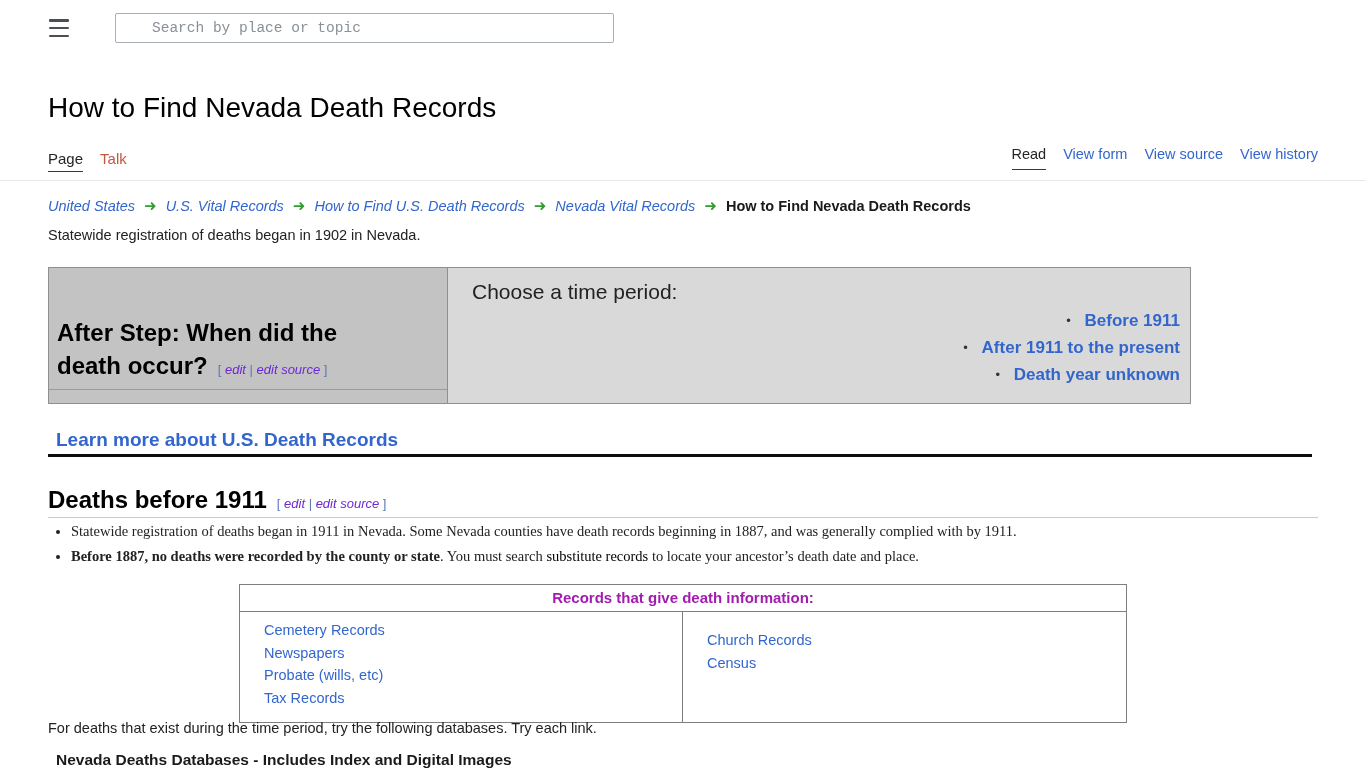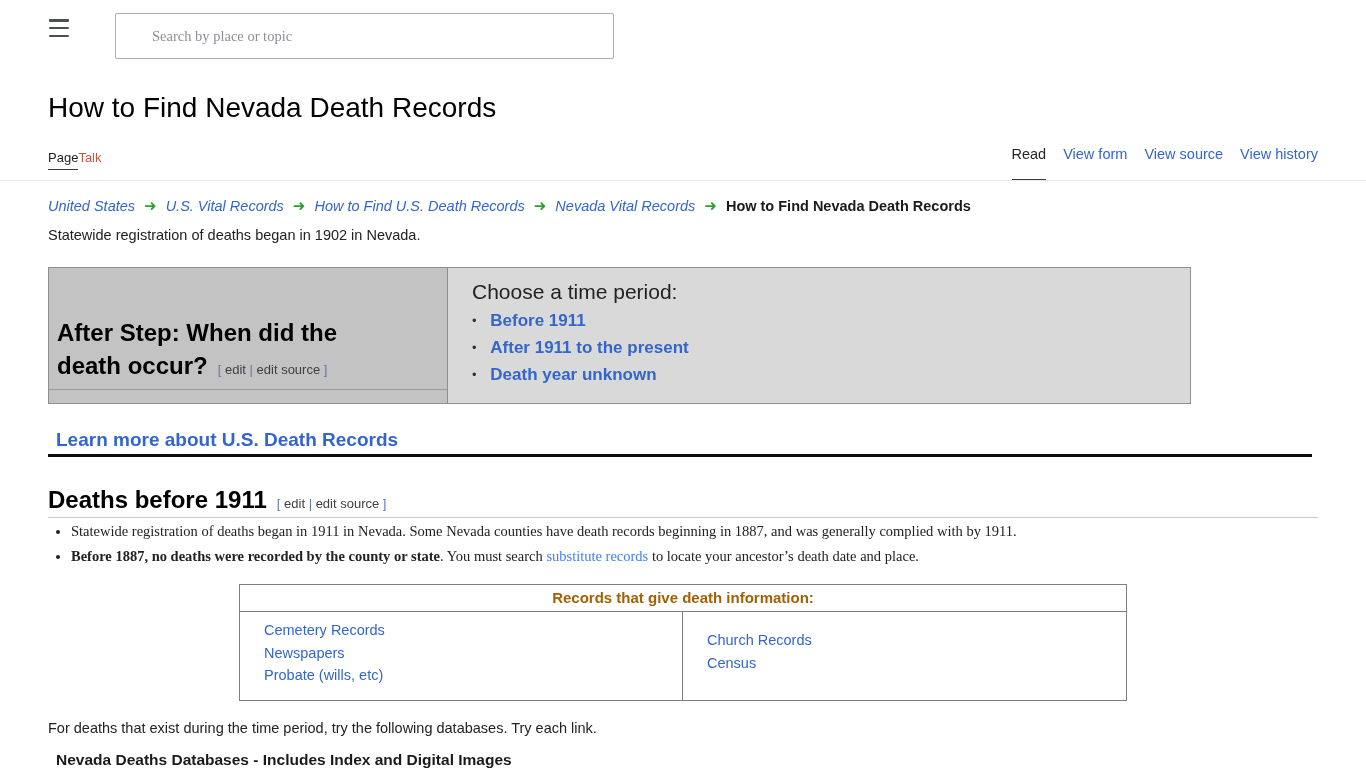--- a/index.html
+++ b/index.html
@@ -10,82 +10,82 @@
     color:#222; font-size:14.5px;
   }
   .abs { position:absolute; }
   a { text-decoration:none; cursor:pointer; }
   .blue { color:#3366cc; }
 
   
   .hamburger { left:49px; top:19px; width:20px; height:18px; display:flex;
     flex-direction:column; justify-content:space-between; cursor:pointer; }
   .hamburger span { display:block; height:2.5px; background:#4a4f54; border-radius:1px; }
-  .search-input { left:115px; top:13px; width:499px; height:46px;
+  .search-input { left:115px; top:13px; width:499px; height:30px;
     border:1px solid #a9afb6; border-radius:2px; background:#fff;
     padding:0 10px 0 36px; font-size:14.5px; color:#333;
-    font-family:Liberation Serif, serif; outline:none; }
+    font-family:Liberation Mono, monospace; outline:none; }
   .search-input::placeholder { color:#8a9097; opacity:1; }
 
   
   .page-title { left:48px; top:92px; font-size:28px; font-weight:400; color:#000; }
-  .tab-row { left:48px; top:150px; display:flex; font-size:13px; }
+  .tab-row { left:48px; top:150px; display:flex; gap:17px; font-size:15px; }
   .tab-page { color:#252525; border-bottom:1.5px solid #3a3a3a; padding-bottom:4px; }
   .tab-talk { color:#c2573f; }
   .view-row { top:146px; right:48px; display:flex; gap:17px; font-size:14.5px; }
-  .view-read { color:#252525; border-bottom:1.5px solid #3a3a3a; padding-bottom:17px; }
+  .view-read { color:#252525; border-bottom:1.5px solid #3a3a3a; padding-bottom:7px; }
   .divider { left:0; top:180px; width:1366px; height:1px; background:#e8e8e8; }
 
   
   .breadcrumb { left:48px; top:197px; display:flex; align-items:center; gap:9px;
     font-size:14.5px; white-space:nowrap; }
   .crumb-link { color:#3366cc; font-style:italic; }
   .crumb-arrow { color:#2f9e2f; font-weight:bold; font-size:15px; font-style:normal; }
   .crumb-current { color:#1a1a1a; font-weight:bold; }
   .intro { left:48px; top:227px; font-size:14.5px; }
 
   
   .next-step { left:48px; top:267px; width:1143px; height:137px; display:flex; }
   .ns-left { width:400px; background:#c3c3c3; border:1px solid #8f8f8f;
     display:flex; flex-direction:column; }
   .ns-left-heading { flex:1; display:flex; align-items:flex-end;
     padding:2px 8px 6px 8px; border-bottom:1px solid #9a9a9a; }
   .ns-left-strip { height:13px; }
   .ns-heading-wrap { width:348px; line-height:1.4; }
   .ns-heading { display:inline; font-size:24px; font-weight:bold; color:#000; }
   .editsection { font-size:13px; font-weight:normal; white-space:nowrap; margin-left:10px; }
-  .editsection a { color:#404040; }
+  .editsection a { color:#6d28d9;font-style:italic; }
   .editsection .br { color:#5b77b8; }
   .ns-right { flex:1; background:#d9d9d9; border:1px solid #8f8f8f; border-left:none;
     padding:7px 10px 6px 24px; }
   .ns-panel-title { font-size:15.5px; font-weight:bold; color:#1a1a1a; }
   .ns-panel-sub { font-size:21px; margin-top:5px; color:#222; }
-  .ns-option { margin-top:7px; font-size:17px; line-height:20px; }
+  .ns-option { margin-top:7px; font-size:17px; line-height:20px;text-align:right; }
   .ns-option::before { content:"•"; color:#333; font-size:13px; margin-right:9px;
     vertical-align:1px; }
   .ns-option a { color:#3366cc; font-weight:bold; }
 
   
   .learn-more { left:56px; top:429px; font-size:19px; font-weight:bold; color:#3366cc; }
   .black-rule { left:48px; top:454px; width:1264px; height:2.5px; background:#0d0d0d; }
 
   
   .section-head { left:48px; top:486px; display:flex; align-items:baseline; }
   .section-title { font-size:24px; font-weight:bold; color:#000; }
   .section-underline { left:48px; top:517px; width:1270px; height:1px; background:#c9c9c9; }
   .bullets { left:48px; top:524px; width:1272px; list-style:disc outside;
     padding-left:23px; font-size:14.5px;font-family:Liberation Serif, serif; }
   .bullets li { margin-bottom:9.5px; line-height:15px; }
-  .bullets a { color:#3b82f6;text-align:right; }
+  .bullets a { color:#000000;text-align:right; }
 
   
   .records { left:239px; top:584px; width:888px; background:#fff;
     border:1px solid #7e7e7e; }
   .records-header { text-align:center; font-weight:bold; font-size:15px;
-    padding:4px 0 5px 0; border-bottom:1px solid #7e7e7e; color:#a16207; }
+    padding:4px 0 5px 0; border-bottom:1px solid #7e7e7e; color:#a21caf; }
   .records-body { display:flex; }
   .records-col { width:444px; padding:7px 10px 13px 24px; }
   .records-col.left { border-right:1px solid #7e7e7e; }
   .records-col.right { padding-top:17px; }
   .records-col a { display:block; color:#3366cc; font-size:14.5px; line-height:22.5px; }
 
   .outro { left:48px; top:720px; font-size:14.5px; }
   .db-heading { left:56px; top:751px; font-size:15.5px; font-weight:bold; color:#1a1a1a; }
 </style>
 </head>
@@ -179,20 +179,21 @@
     </li>
   </ul>
 
   <div class="abs records">
     <div class="records-header">Records that give death information:</div>
     <div class="records-body">
       <div class="records-col left">
         <a>Cemetery Records</a>
         <a>Newspapers</a>
         <a>Probate (wills, etc)</a>
+        <a>Tax Records</a>
       </div>
       <div class="records-col right">
         <a>Church Records</a>
         <a>Census</a>
       </div>
     </div>
   </div>
 
   <p class="abs outro">For deaths that exist during the time period, try the following databases. Try each link.</p>
   <div class="abs db-heading">Nevada Deaths Databases - Includes Index and Digital Images</div>

